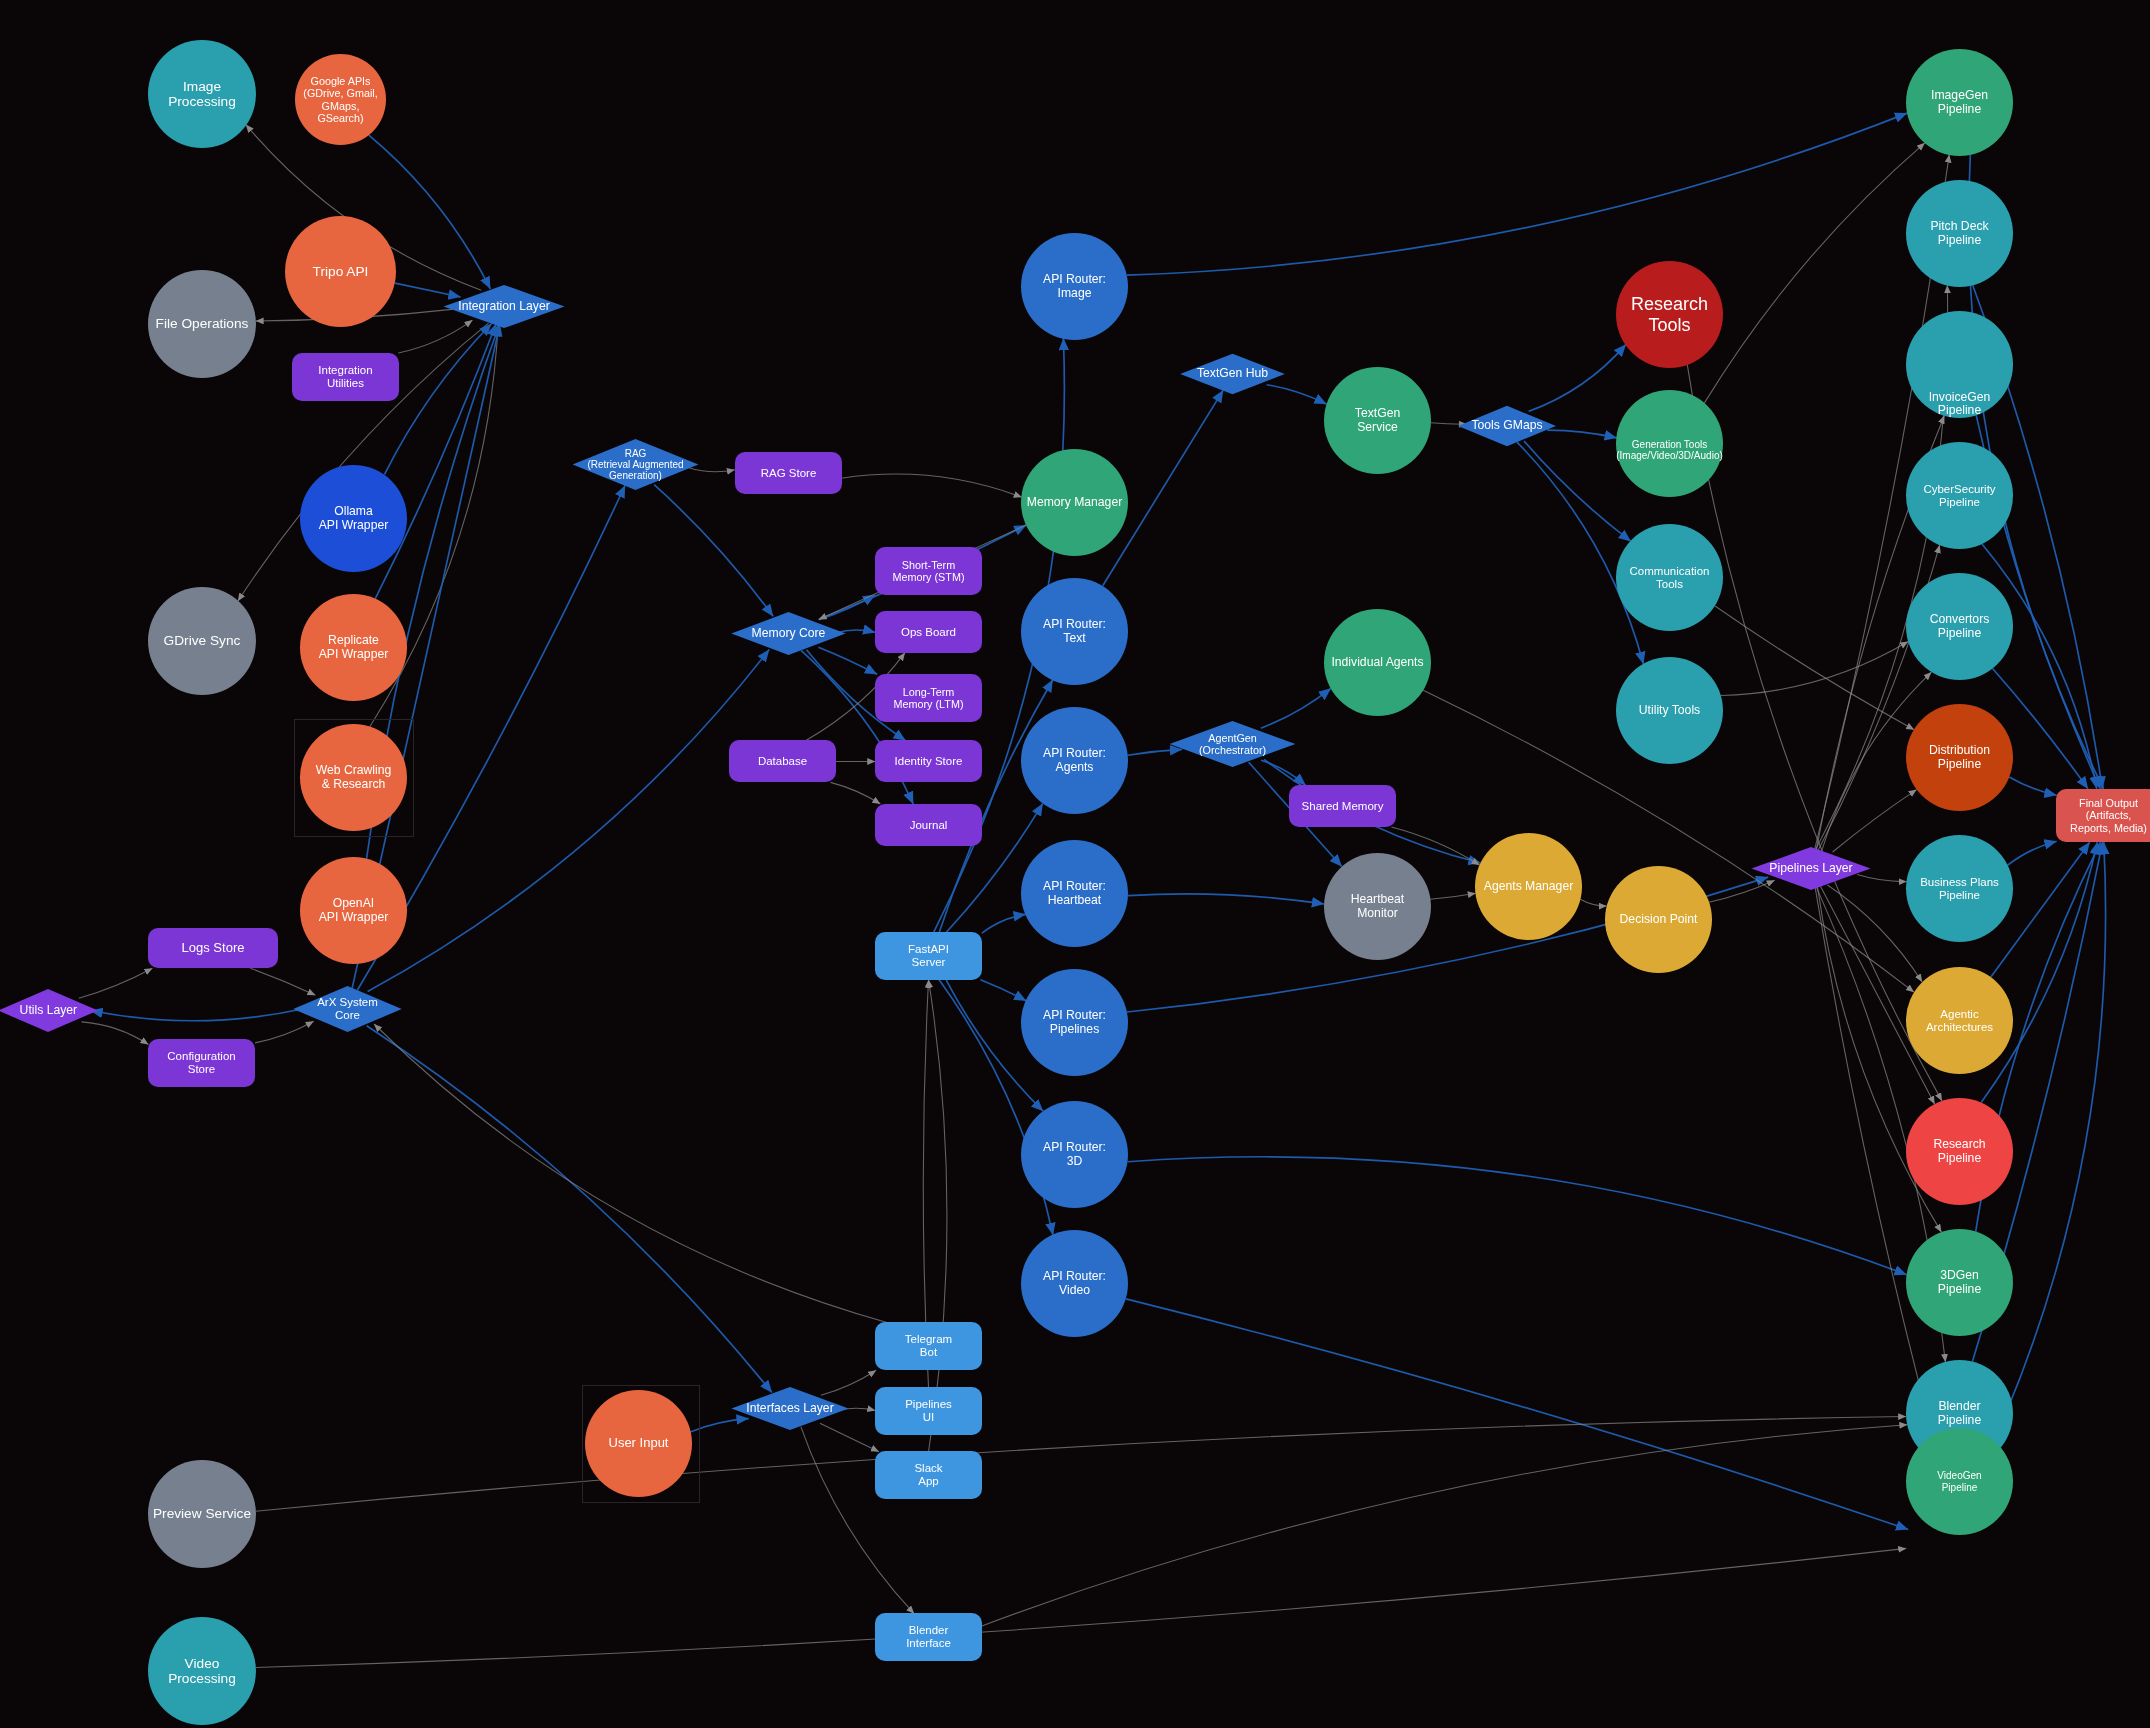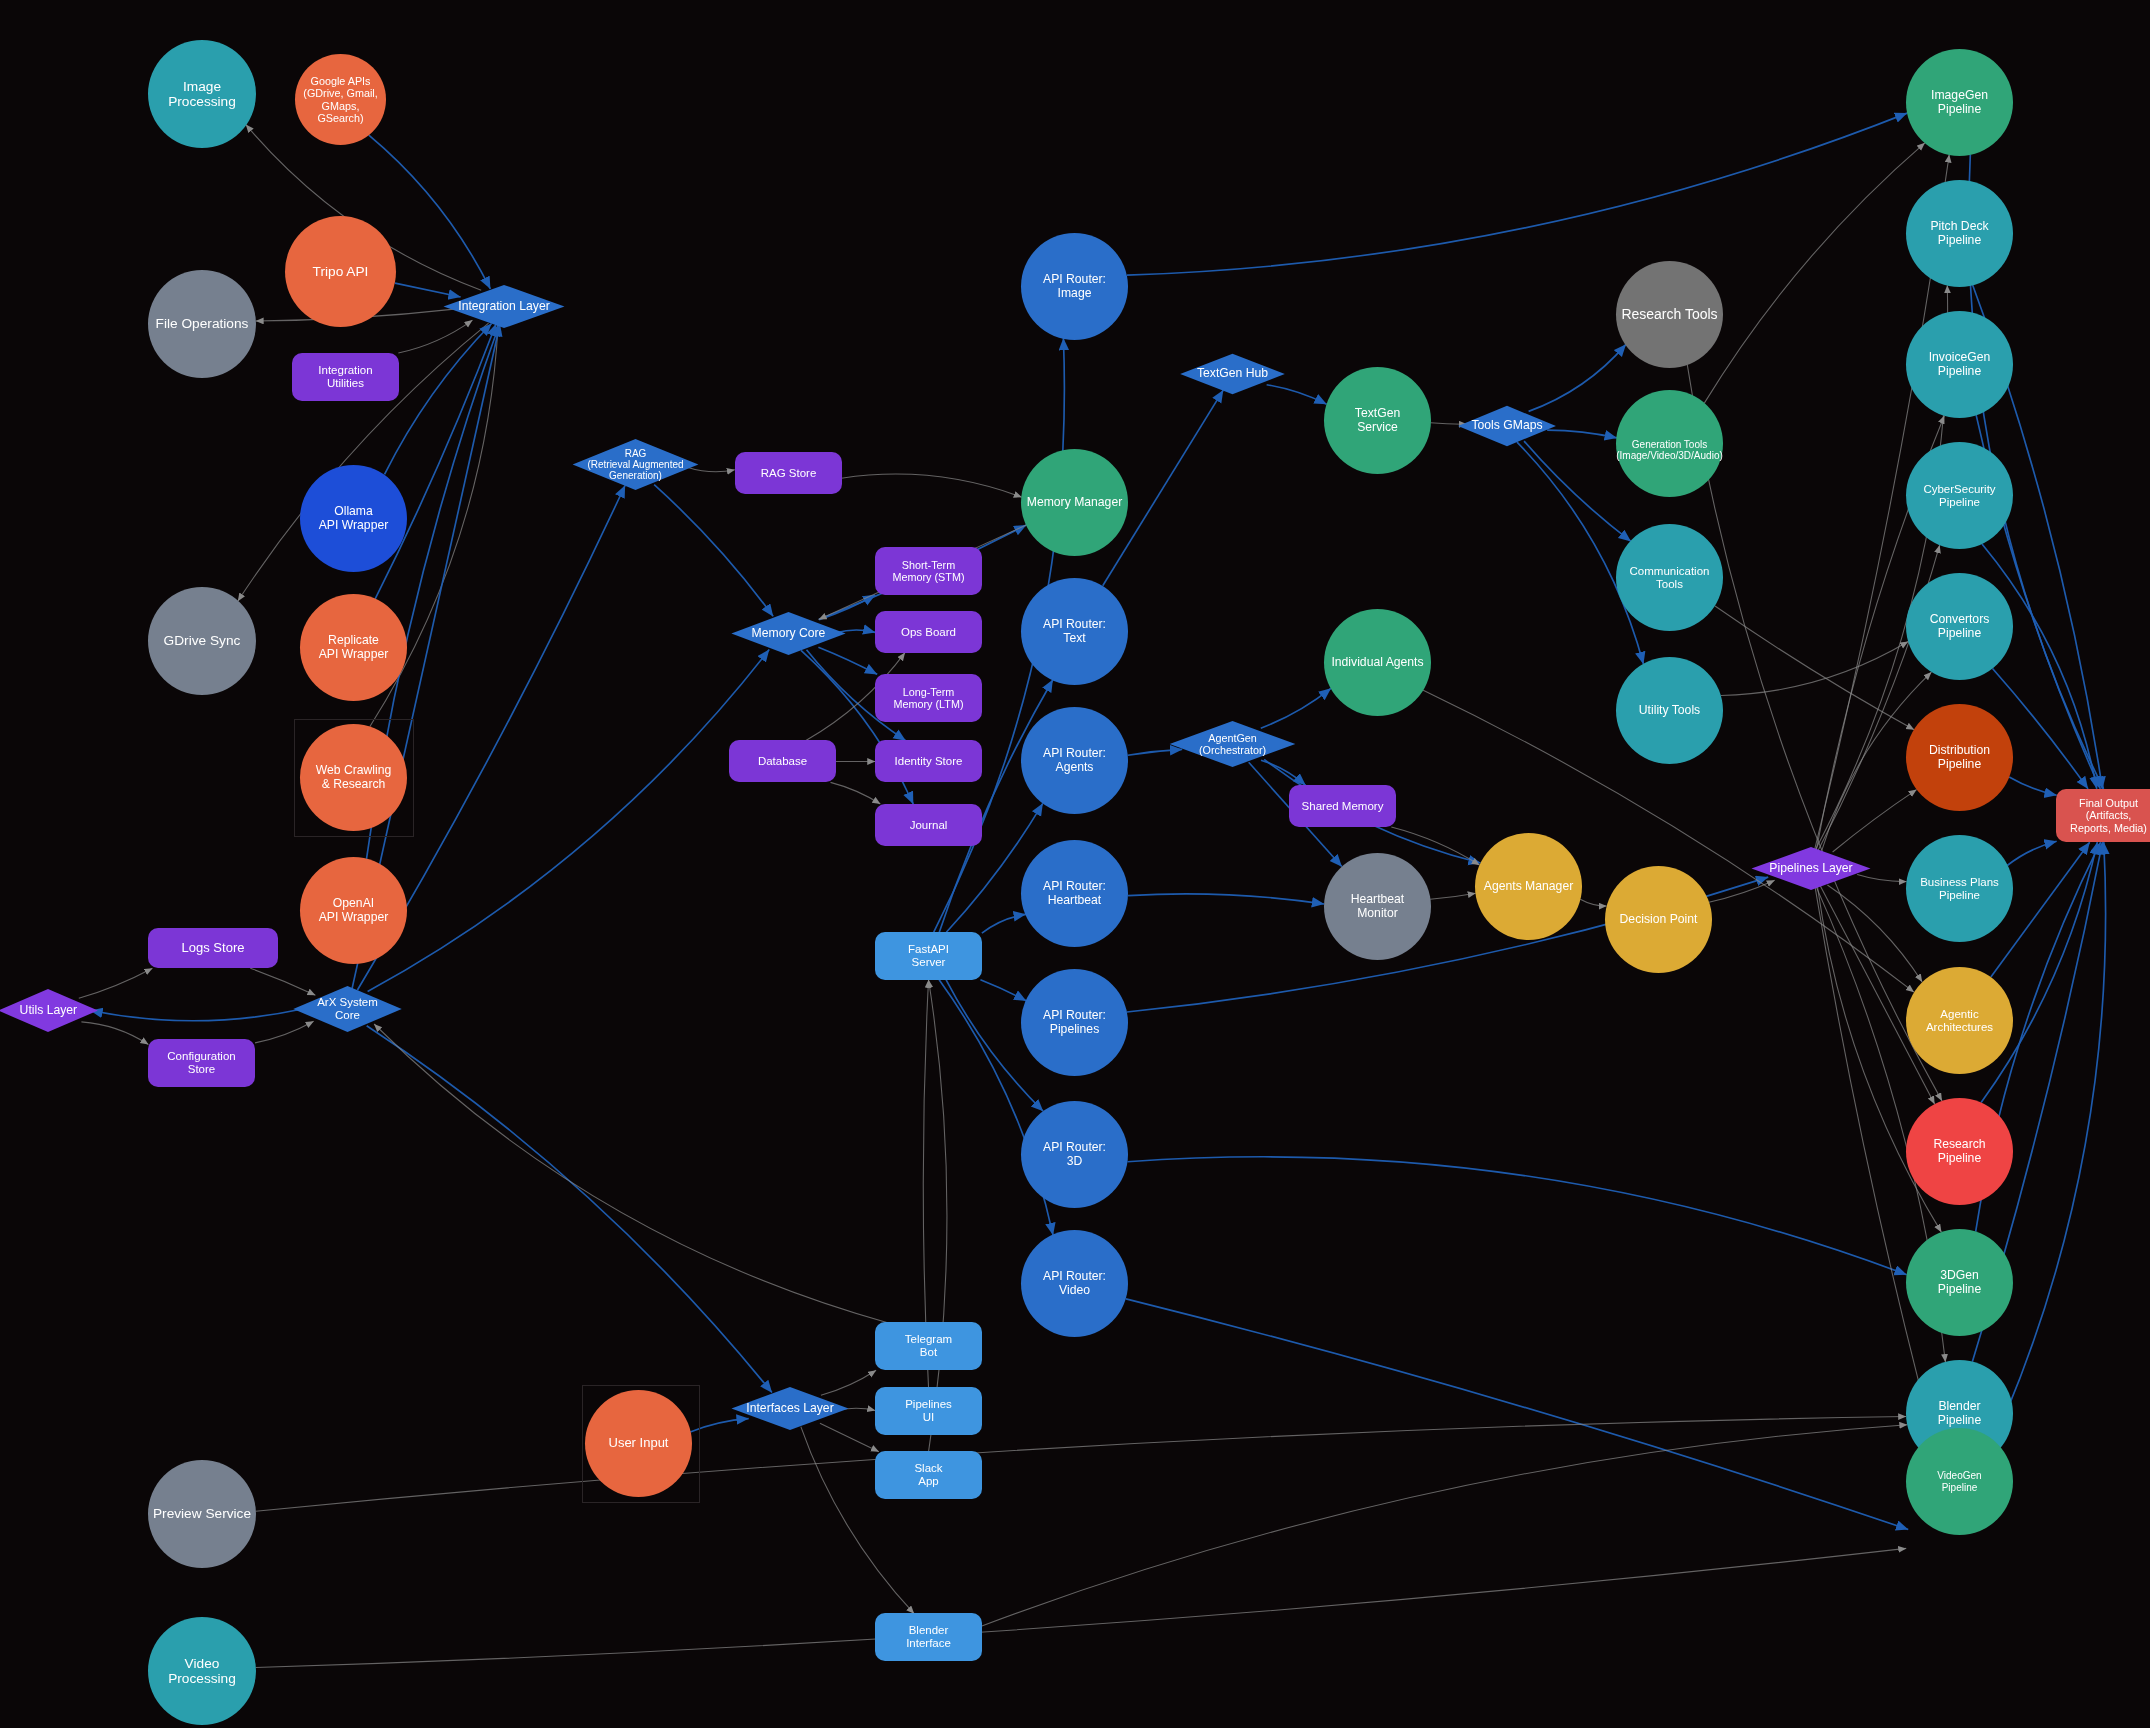--- a/index.html
+++ b/index.html
@@ -273,34 +273,34 @@
         </svg><span class="diamond-label">AgentGen
 (Orchestrator)</span></div>
       <div class="node box" style="left: 1289px; top: 785px; width: 107px; height: 42px; font-size: 11.5px; background: rgb(124, 54, 214);"><span style="padding: 0px 2.9px;">Shared Memory</span></div>
       <div class="node ellipse" style="left: 1324px; top: 853px; width: 107px; height: 107px; font-size: 12.2px; background: rgb(118, 128, 143);"><span style="padding: 0px 2.9px;">Heartbeat
 Monitor</span></div>
       <div class="node ellipse" style="left: 1475px; top: 833px; width: 107px; height: 107px; font-size: 12.2px; background: rgb(220, 170, 52);"><span style="padding: 0px 2.9px;">Agents Manager</span></div>
       <div class="node ellipse" style="left: 1605px; top: 866px; width: 107px; height: 107px; font-size: 12.2px; background: rgb(220, 170, 52);"><span style="padding: 0px 2.9px;">Decision Point</span></div>
       <div class="node diamond-wrap" style="left: 1456px; top: 405px; width: 102px; height: 42px; font-size: 12.2px;"><svg class="diamond-shape" viewBox="0 0 100 100" preserveAspectRatio="none">
           <polygon points="50,2 98,50 50,98 2,50" fill="#2a6ec9"></polygon>
         </svg><span class="diamond-label">Tools GMaps</span></div>
-      <div class="node ellipse" style="left: 1616px; top: 261px; width: 107px; height: 107px; font-size: 14px; background: #737373;"><span style="padding: 0px 2.9px;">Research Tools</span></div>
+      <div class="node ellipse" style="left: 1616px; top: 261px; width: 107px; height: 107px; font-size: 18px; background: #b91c1c;"><span style="padding: 0px 2.9px;">Research Tools</span></div>
       <div class="node ellipse" style="left: 1616px; top: 390px; width: 107px; height: 107px; font-size: 10px; background: rgb(48, 165, 120);"><span style="padding: 0px 2.9px; margin-top: 13px;">Generation Tools
 (Image/Video/3D/Audio)</span></div>
       <div class="node ellipse" style="left: 1616px; top: 524px; width: 107px; height: 107px; font-size: 11.5px; background: rgb(42, 159, 173);"><span style="padding: 0px 2.9px;">Communication
 Tools</span></div>
       <div class="node ellipse" style="left: 1616px; top: 657px; width: 107px; height: 107px; font-size: 12.2px; background: rgb(42, 159, 173);"><span style="padding: 0px 2.9px;">Utility Tools</span></div>
       <div class="node diamond-wrap" style="left: 1749px; top: 846px; width: 124px; height: 45px; font-size: 12.2px;"><svg class="diamond-shape" viewBox="0 0 100 100" preserveAspectRatio="none">
           <polygon points="50,2 98,50 50,98 2,50" fill="#8139e0"></polygon>
         </svg><span class="diamond-label">Pipelines Layer</span></div>
       <div class="node ellipse" style="left: 1906px; top: 49px; width: 107px; height: 107px; font-size: 12.2px; background: rgb(48, 165, 120);"><span style="padding: 0px 2.9px;">ImageGen
 Pipeline</span></div>
       <div class="node ellipse" style="left: 1906px; top: 180px; width: 107px; height: 107px; font-size: 12.2px; background: rgb(42, 159, 173);"><span style="padding: 0px 2.9px;">Pitch Deck
 Pipeline</span></div>
-      <div class="node ellipse" style="left: 1906px; top: 311px; width: 107px; height: 107px; font-size: 12.2px; background: rgb(42, 159, 173);"><span style="padding: 0px 2.9px;">InvoiceGen
+      <div class="node ellipse" style="left: 1906px; top: 311px; width: 107px; height: 107px; font-size: 12.2px; background: rgb(42, 159, 173); align-items: flex-end;"><span style="padding: 0px 2.9px;">InvoiceGen
 Pipeline</span></div>
       <div class="node ellipse" style="left: 1906px; top: 442px; width: 107px; height: 107px; font-size: 11.5px; background: rgb(42, 159, 173);"><span style="padding: 0px 2.9px;">CyberSecurity
 Pipeline</span></div>
       <div class="node ellipse" style="left: 1906px; top: 573px; width: 107px; height: 107px; font-size: 12.2px; background: rgb(42, 159, 173);"><span style="padding: 0px 2.9px;">Convertors
 Pipeline</span></div>
       <div class="node ellipse" style="left: 1906px; top: 704px; width: 107px; height: 107px; font-size: 12.2px; background: #c2410c;"><span style="padding: 0px 2.9px;">Distribution
 Pipeline</span></div>
       <div class="node ellipse" style="left: 1906px; top: 835px; width: 107px; height: 107px; font-size: 11.5px; background: rgb(42, 159, 173);"><span style="padding: 0px 2.9px;">Business Plans
 Pipeline</span></div>
       <div class="node ellipse" style="left: 1906px; top: 967px; width: 107px; height: 107px; font-size: 11.5px; background: rgb(220, 170, 52);"><span style="padding: 0px 2.9px;">Agentic

